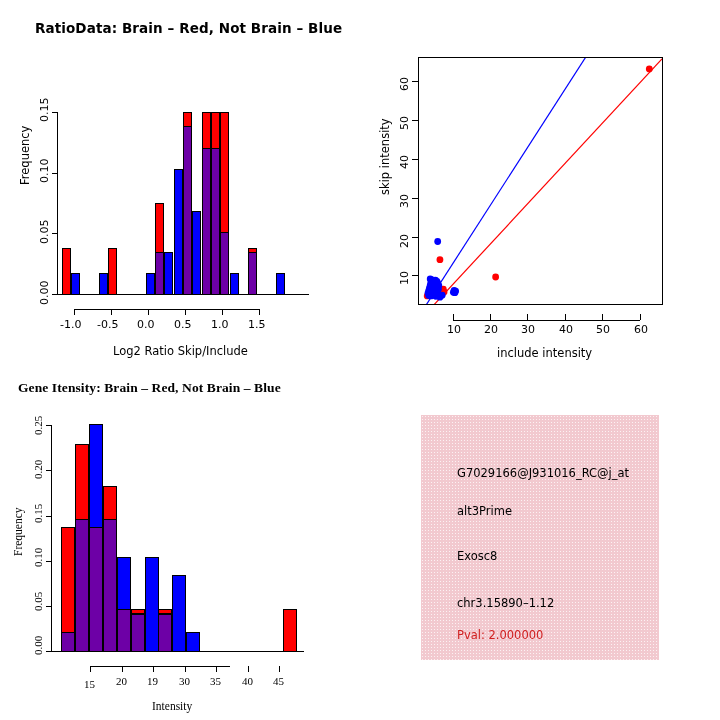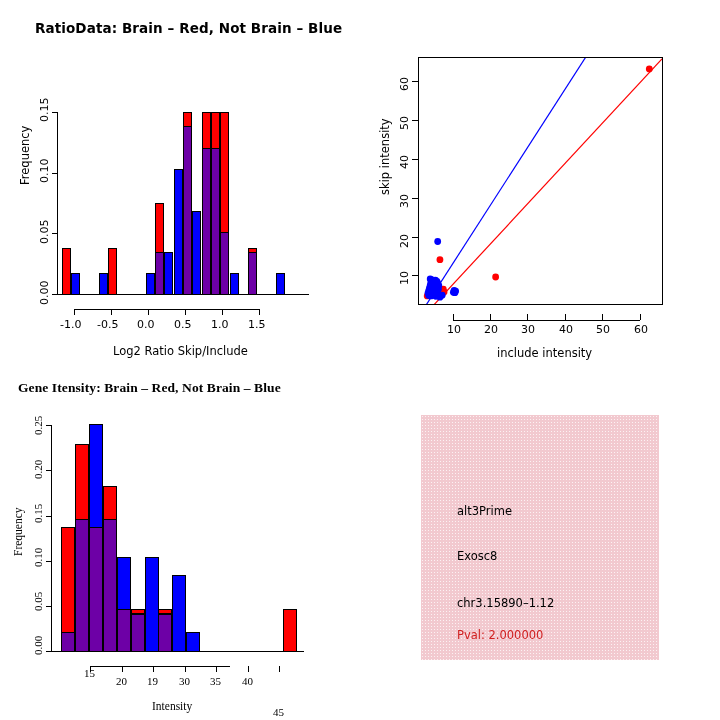--- a/index.html
+++ b/index.html
@@ -220,27 +220,27 @@
 
     <div class="axisline" style="left:90px;top:306px;width:140px;height:1px;"></div>
     <div class="axisline" style="left:90px;top:306px;width:1px;height:6px;"></div>
     <div class="axisline" style="left:122px;top:306px;width:1px;height:6px;"></div>
     <div class="axisline" style="left:153px;top:306px;width:1px;height:6px;"></div>
     <div class="axisline" style="left:185px;top:306px;width:1px;height:6px;"></div>
     <div class="axisline" style="left:216px;top:306px;width:1px;height:6px;"></div>
     <div class="axisline" style="left:248px;top:306px;width:1px;height:6px;"></div>
     <div class="axisline" style="left:279px;top:306px;width:1px;height:6px;"></div>
 
-    <div class="tick-lbl" style="left:84px;top:307px;text-align:center;">15</div>
+    <div class="tick-lbl" style="left:84px;top:318px;text-align:center;">15</div>
     <div class="tick-lbl" style="left:116px;top:315px;">20</div>
     <div class="tick-lbl" style="left:147px;top:315px;">19</div>
     <div class="tick-lbl" style="left:179px;top:315px;">30</div>
     <div class="tick-lbl" style="left:210px;top:315px;">35</div>
     <div class="tick-lbl" style="left:242px;top:315px;">40</div>
-    <div class="tick-lbl" style="left:273px;top:315px;margin-top:31px;">45</div>
+    <div class="tick-lbl" style="left:273px;top:315px;">45</div>
 
     <div class="axlab" style="left:152px;top:340px;">Intensity</div>
 
     <div id="gene-bars">
         <div class="bar red" style="left: 61px; width: 14px; top: 167px; height: 106px;"></div>
         <div class="bar purple" style="left: 61px; width: 14px; top: 272px; height: 20px;"></div>
         <div class="bar red" style="left: 75px; width: 14px; top: 84px; height: 76px;"></div>
         <div class="bar purple" style="left: 75px; width: 14px; top: 159px; height: 133px;"></div>
         <div class="bar blue" style="left: 89px; width: 14px; top: 64px; height: 104px;"></div>
         <div class="bar purple" style="left: 89px; width: 14px; top: 167px; height: 125px;"></div>
@@ -254,20 +254,21 @@
         <div class="bar red" style="left: 158px; width: 14px; top: 249px; height: 5px;"></div>
         <div class="bar purple" style="left: 158px; width: 14px; top: 254px; height: 38px;"></div>
         <div class="bar blue" style="left: 172px; width: 14px; top: 215px; height: 77px;"></div>
         <div class="bar blue" style="left: 186px; width: 14px; top: 272px; height: 20px;"></div>
         <div class="bar red" style="left: 283px; width: 14px; top: 249px; height: 43px;"></div>
       </div>
   </div>
 
   <div class="panel" style="left:360px;top:360px;width:360px;height:360px;">
     <div class="infobox" style="left:61px;top:55px;width:238px;height:245px;">
+      <div class="infoline" style="left:36px;top:51px;">G7029166@J931016_RC@j_at</div>
       <div class="infoline" style="left:36px;top:89px;">alt3Prime</div>
       <div class="infoline" style="left:36px;top:134px;">Exosc8</div>
       <div class="infoline" style="left:36px;top:181px;">chr3.15890–1.12</div>
       <div class="infoline pval" style="left:36px;top:213px;">Pval: 2.000000</div>
     </div>
   </div>
 
 </div>
 
 </body></html>

